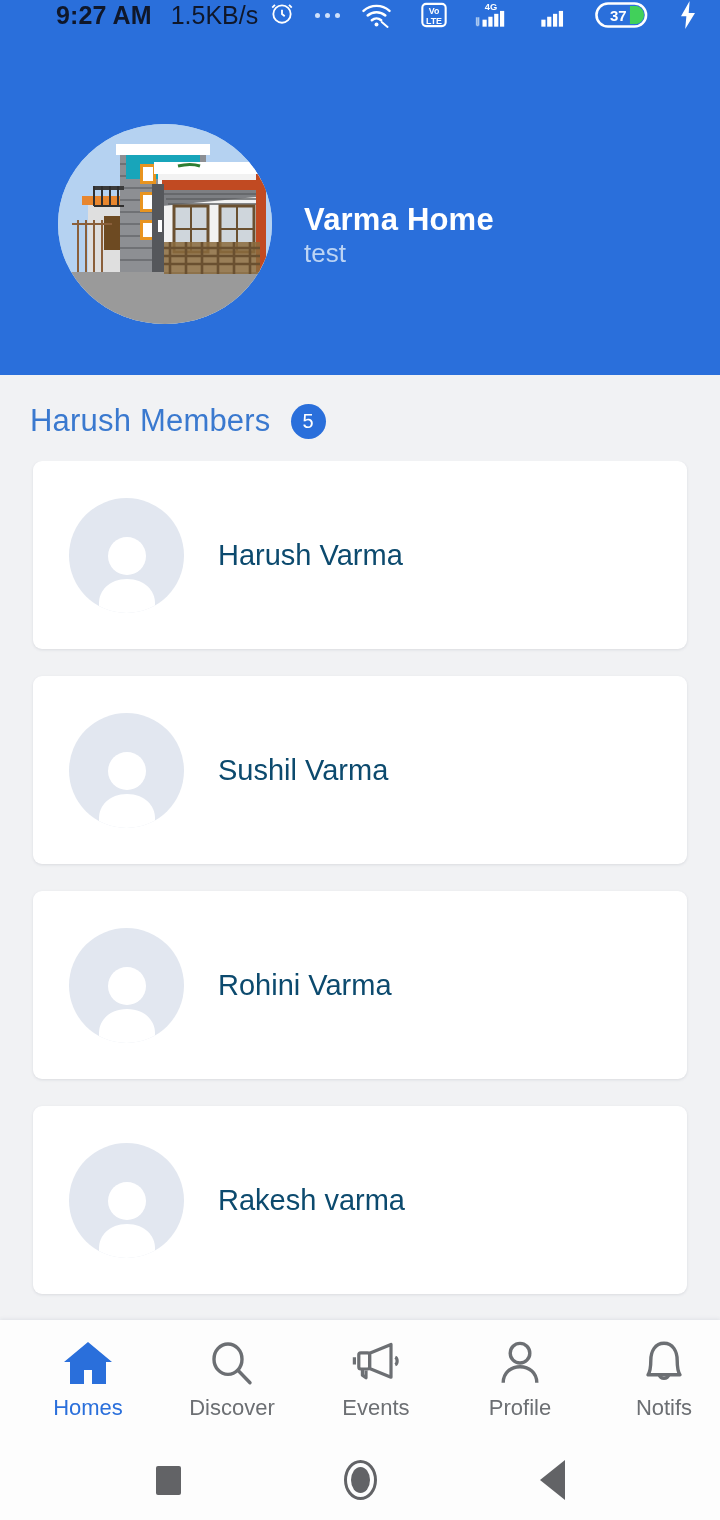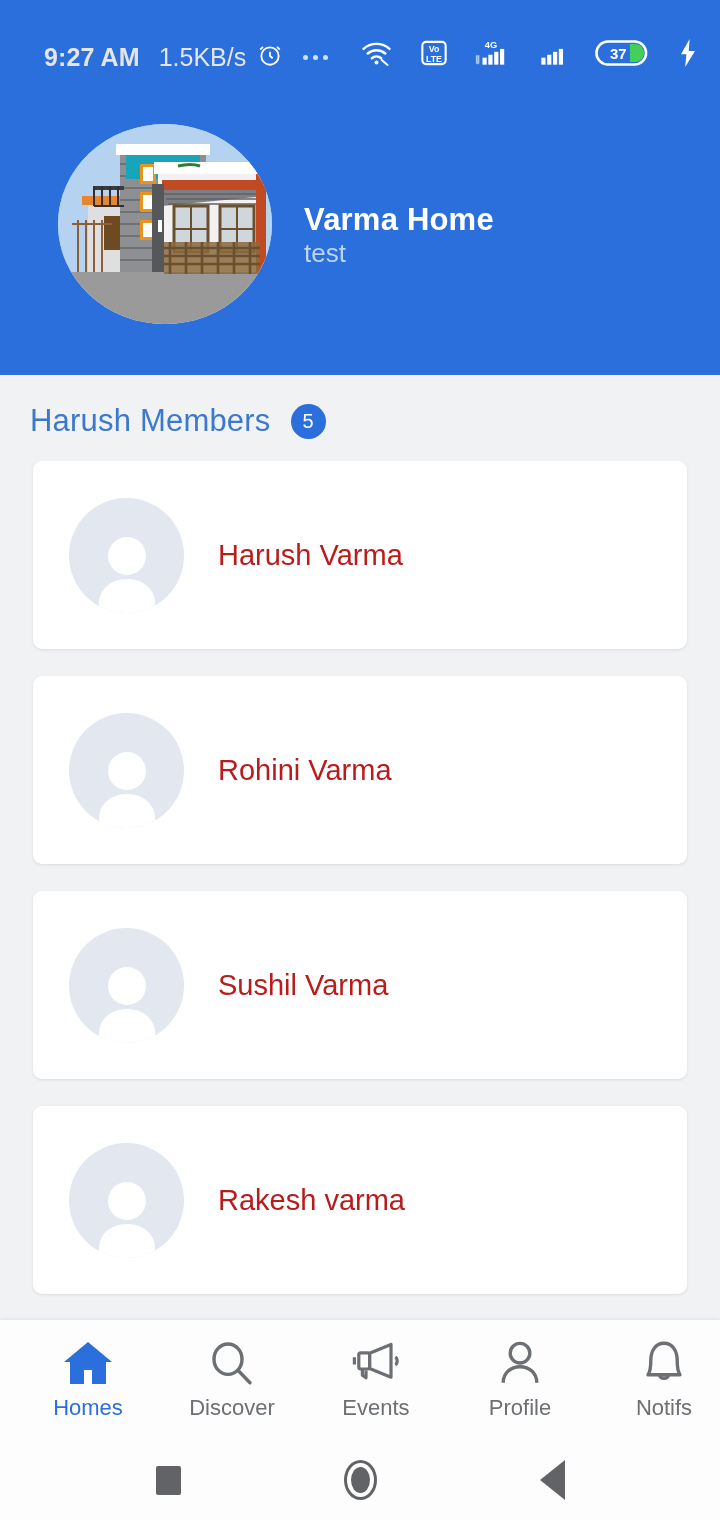--- a/index.html
+++ b/index.html
@@ -7,22 +7,22 @@
   body {
     font-family:"Liberation Sans", sans-serif;
     background:#f1f2f4;
     overflow:hidden;
     position:relative;
   }
 
   
   .statusbar{
     height:72px; background:#2a6fdb;
-    display:flex; align-items:flex-end; justify-content:space-between;
-    padding:0 22px 0 44px; color:#e5e5e5;
+    display:flex; align-items:flex-start; justify-content:space-between;
+    padding:0 22px 0 56px; color:#0f172a;
   }
   .sb-left{ display:flex; align-items:center; gap:11px; }
   .sb-time{ font-size:25px; font-weight:bold; letter-spacing:.1px; }
   .sb-net{ font-size:25px; font-weight:normal;margin-left:8px; }
   .sb-right{ display:flex; align-items:center; gap:27px;text-decoration:underline; }
   .dots{ display:flex; gap:5px; margin-left:9px; }
   .dots i{ width:5px; height:5px; border-radius:50%; background:#cfe0fa; display:block; }
 
   
   .header{
@@ -60,21 +60,21 @@
     display:flex; align-items:center; padding-left:36px;
     box-shadow:0 1px 3px rgba(60,70,95,.13);
   }
   .m-avatar{
     width:115px; height:115px; border-radius:50%;
     background:#e2e7f0; flex:none;
     display:flex; align-items:flex-end; justify-content:center;
     overflow:hidden;
   }
   .m-avatar svg{ width:66px; height:84px; display:block; }
-  .m-name{ font-size:29px; color:#b91c1c; margin-left:34px; }
+  .m-name{ font-size:29px; color:#0c4a6e; margin-left:34px; }
 
   
   .bottom-nav{
     position:absolute; left:0; bottom:80px; width:720px; height:120px;
     background:#fdfdfd; display:flex; align-items:center;
     box-shadow:0 -1px 4px rgba(60,70,95,.09);
   }
   .nav-item{
     flex:1; display:flex; flex-direction:column;
     align-items:center; justify-content:center; gap:9px;margin-left:32px;
@@ -252,31 +252,31 @@
     <div class="m-name">Harush Varma</div>
   </div>
 
   <div class="member-card">
     <div class="m-avatar">
       <svg viewBox="0 0 66 84">
           <circle cx="33" cy="27" r="19" fill="#fff"></circle>
           <path d="M33 50c-18 0-28 12-28 24v10h56V74c0-12-10-24-28-24z" fill="#fff"></path>
         </svg>
     </div>
-    <div class="m-name">Rohini Varma</div>
+    <div class="m-name">Sushil Varma</div>
   </div>
 
   <div class="member-card">
     <div class="m-avatar">
       <svg viewBox="0 0 66 84">
           <circle cx="33" cy="27" r="19" fill="#fff"></circle>
           <path d="M33 50c-18 0-28 12-28 24v10h56V74c0-12-10-24-28-24z" fill="#fff"></path>
         </svg>
     </div>
-    <div class="m-name">Sushil Varma</div>
+    <div class="m-name">Rohini Varma</div>
   </div>
 
   <div class="member-card">
     <div class="m-avatar">
       <svg viewBox="0 0 66 84">
           <circle cx="33" cy="27" r="19" fill="#fff"></circle>
           <path d="M33 50c-18 0-28 12-28 24v10h56V74c0-12-10-24-28-24z" fill="#fff"></path>
         </svg>
     </div>
     <div class="m-name">Rakesh varma</div>

